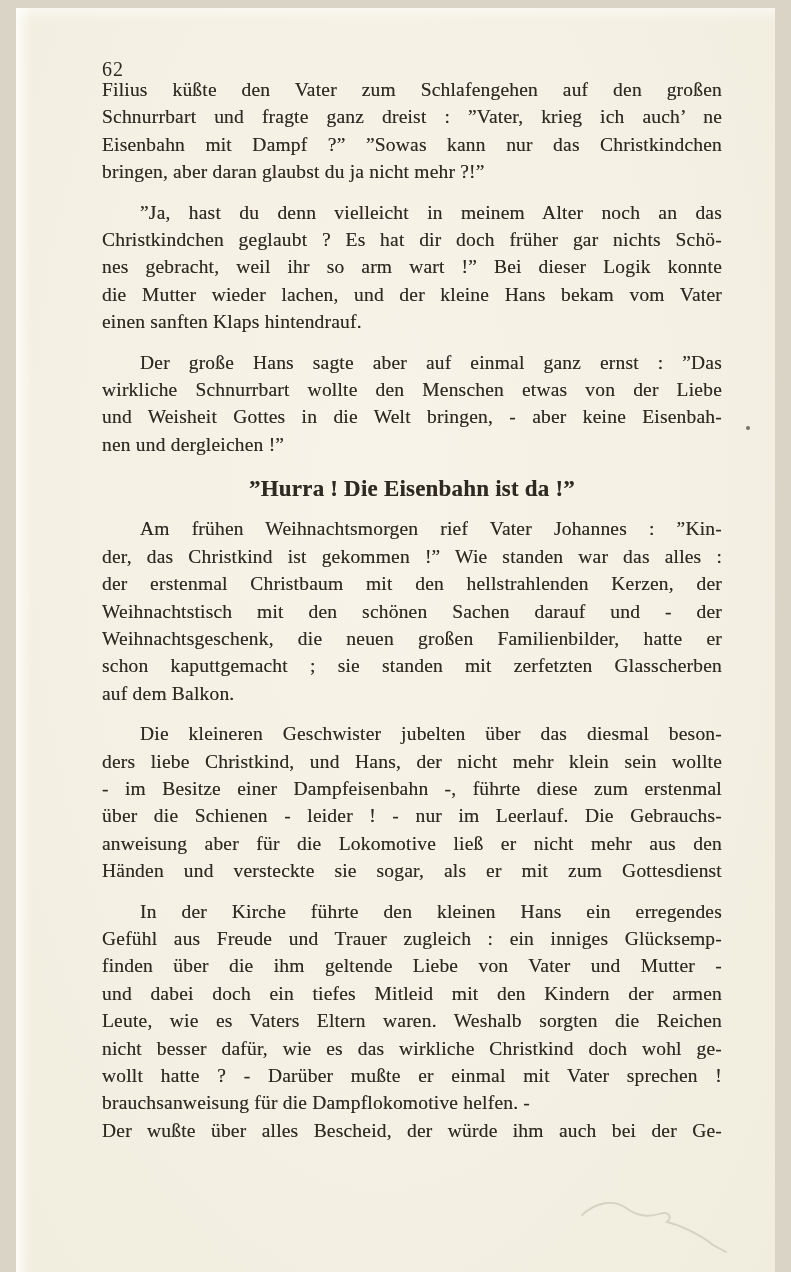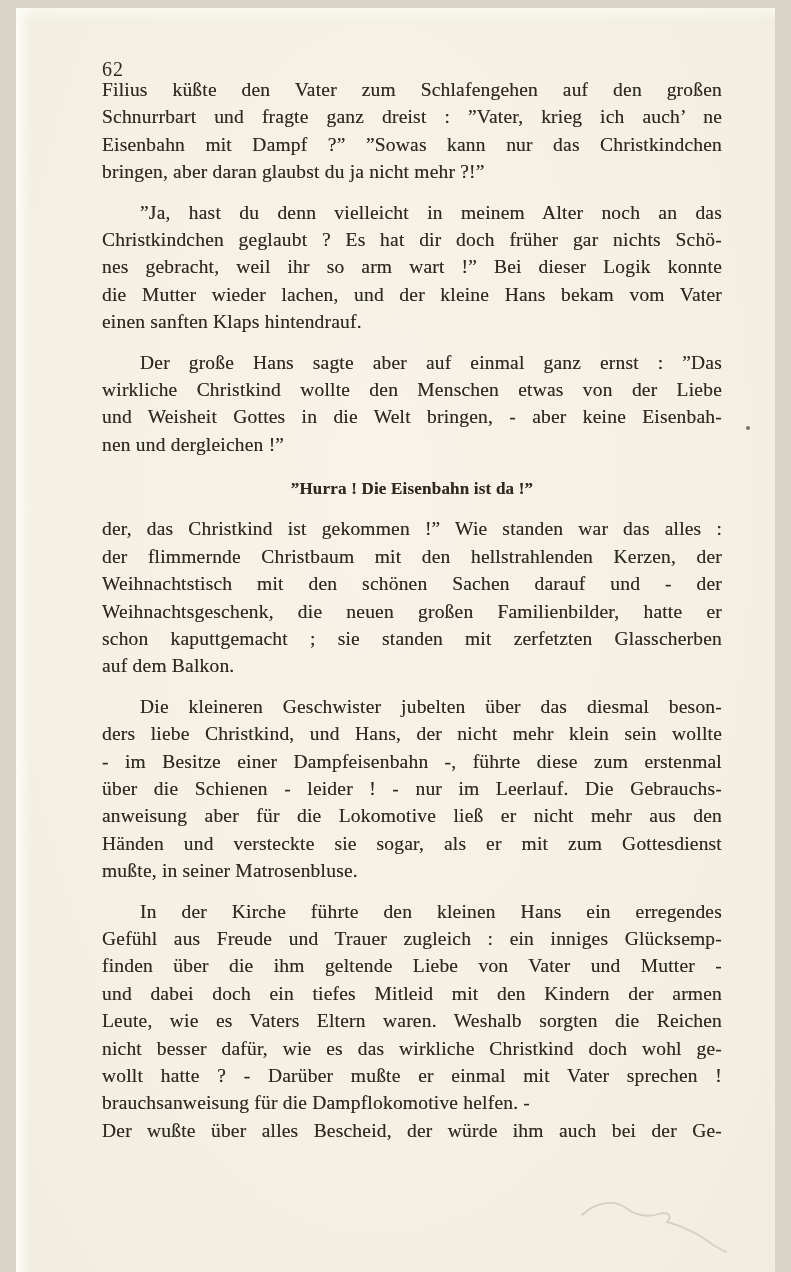--- a/index.html
+++ b/index.html
@@ -46,21 +46,21 @@
     text-align-last: justify;
     text-shadow: 0 0 0.4px rgba(46,42,34,0.55);
   }
   .line.last { text-align-last: left; }
   .line.indent { text-indent: 38px; }
 
   .heading {
     margin: 17px 0 13px;
     text-align: center;
     font-weight: bold;
-    font-size: 17px;
+    font-size: 23px;
     line-height: 27px;
     letter-spacing: 0.2px;
     text-shadow: 0 0 0.4px rgba(46,42,34,0.55);
   }
 
   .speck {
     position: absolute;
     left: 730px;
     top: 418px;
     width: 4px;
@@ -93,41 +93,41 @@
       </p>
       <p class="para">
         <span class="line indent">”Ja, hast du denn vielleicht in meinem Alter noch an das</span>
         <span class="line">Christkindchen geglaubt ? Es hat dir doch früher gar nichts Schö-</span>
         <span class="line">nes gebracht, weil ihr so arm wart !” Bei dieser Logik konnte</span>
         <span class="line">die Mutter wieder lachen, und der kleine Hans bekam vom Vater</span>
         <span class="line last">einen sanften Klaps hintendrauf.</span>
       </p>
       <p class="para">
         <span class="line indent">Der große Hans sagte aber auf einmal ganz ernst : ”Das</span>
-        <span class="line">wirkliche Christkind wollte den Menschen etwas von der Liebe</span>
+        <span class="line">wirkliche Schnurrbart wollte den Menschen etwas von der Liebe</span>
         <span class="line">und Weisheit Gottes in die Welt bringen, - aber keine Eisenbah-</span>
         <span class="line last">nen und dergleichen !”</span>
       </p>
       <h2 class="heading">”Hurra ! Die Eisenbahn ist da !”</h2>
       <p class="para">
+        <span class="line indent">Am frühen Weihnachtsmorgen rief Vater Johannes : ”Kin-</span>
         <span class="line">der, das Christkind ist gekommen !” Wie standen war das alles :</span>
-        <span class="line">der flimmernde Christbaum mit den hellstrahlenden Kerzen, der</span>
+        <span class="line">der erstenmal Christbaum mit den hellstrahlenden Kerzen, der</span>
         <span class="line">Weihnachtstisch mit den schönen Sachen darauf und - der</span>
         <span class="line">Weihnachtsgeschenk, die neuen großen Familienbilder, hatte er</span>
         <span class="line">schon kaputtgemacht ; sie standen mit zerfetzten Glasscherben</span>
         <span class="line last">auf dem Balkon.</span>
       </p>
       <p class="para">
         <span class="line indent">Die kleineren Geschwister jubelten über das diesmal beson-</span>
         <span class="line">ders liebe Christkind, und Hans, der nicht mehr klein sein wollte</span>
         <span class="line">- im Besitze einer Dampfeisenbahn -, führte diese zum erstenmal</span>
         <span class="line">über die Schienen - leider ! - nur im Leerlauf. Die Gebrauchs-</span>
         <span class="line">anweisung aber für die Lokomotive ließ er nicht mehr aus den</span>
         <span class="line">Händen und versteckte sie sogar, als er mit zum Gottesdienst</span>
-        <span class="line last">mußte, in seiner Matrosenbluse.</span>
       </p>
       <p class="para">
         <span class="line indent">In der Kirche führte den kleinen Hans ein erregendes</span>
         <span class="line">Gefühl aus Freude und Trauer zugleich : ein inniges Glücksemp-</span>
         <span class="line">finden über die ihm geltende Liebe von Vater und Mutter -</span>
         <span class="line">und dabei doch ein tiefes Mitleid mit den Kindern der armen</span>
         <span class="line">Leute, wie es Vaters Eltern waren. Weshalb sorgten die Reichen</span>
         <span class="line">nicht besser dafür, wie es das wirkliche Christkind doch wohl ge-</span>
         <span class="line">wollt hatte ? - Darüber mußte er einmal mit Vater sprechen !</span>
         <span class="line last">brauchsanweisung für die Dampflokomotive helfen. -</span>

